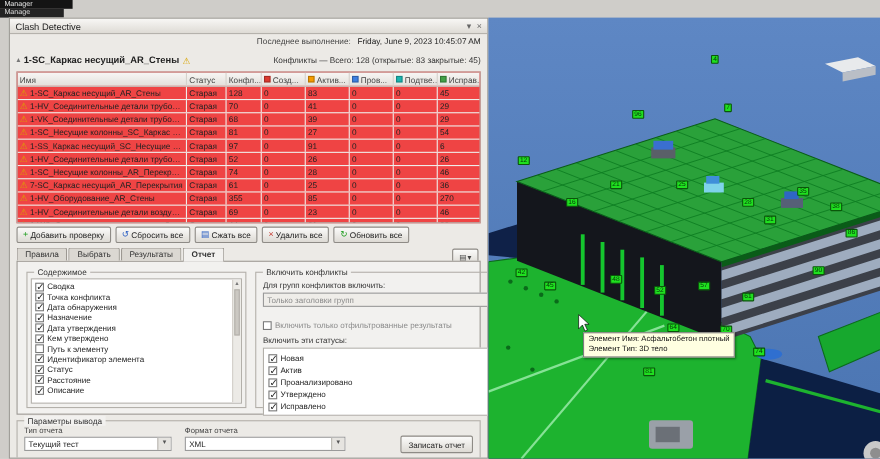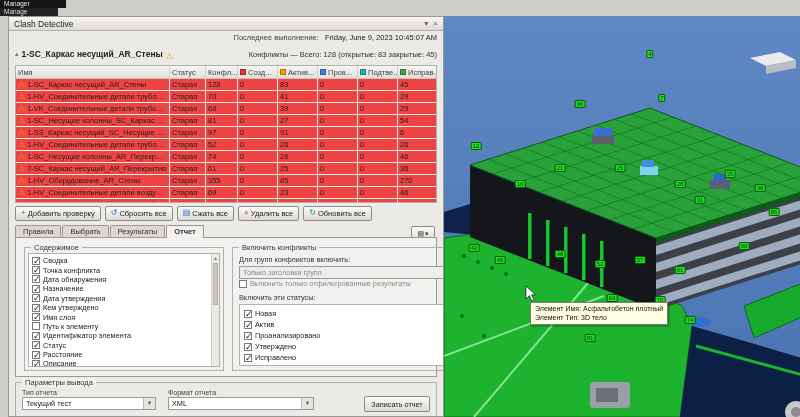--- a/index.html
+++ b/index.html
@@ -80,21 +80,21 @@
   .chk { width:8px; height:8px; border:1px solid #7a7a7a; background:#fff; position:relative; flex:none; }
   .chk.checked::after { content:"✓"; position:absolute; left:0px; top:-2px; font-size:9px; color:#222; }
 
   .include-box { position:absolute; left:216px; top:9px; width:234px; height:124px; padding:7px 6px 0; }
   .small-label { font-size:7.3px; color:#333; margin-bottom:2px; }
   .combo { display:flex; align-items:center; justify-content:space-between; border:1px solid #9a9a9a;
     background:#fff; height:13px; font-size:7.3px; color:#222; padding-left:3px; }
   .combo.disabled { background:#efEDe9; color:#8a8a8a; background:#efede9; }
   .combo .arrow { width:12px; height:11px; background:#e6e4e0; border-left:1px solid #bab7b1;
     font-size:5.5px; color:#555; text-align:center; line-height:11px; flex:none; }
-  .filtered-row { margin-top:0; color:#8a8a8a; }
+  .filtered-row { margin-top:12px; color:#8a8a8a; }
   .statuses-label { margin-top:5px; }
   .statuses-box { background:#fff; border:1px solid #b3b0aa; margin-top:1px; padding:3px 4px; height:62px; }
   .statuses-box .chk-row { height:11px; }
 
   .out-box { margin:5px 6px 0; height:36px; padding:6px 6px 0; }
   .out-row { display:flex; gap:12px; align-items:flex-start; }
   .out-field label { display:block; font-size:7px; color:#444; margin-bottom:1px; }
   .out-field.f1 { width:134px; } .out-field.f2 { width:146px; }
   .write-btn { margin-left:auto; margin-top:7px; width:66px; height:16px;
     background:linear-gradient(#fbfbfa,#dddad4); border:1px solid #8e8b86; border-radius:2px;
@@ -426,24 +426,20 @@
             <div class="chk-row">
               <span class="chk checked"></span>
               <span>Дата утверждения</span>
             </div>
 
             <div class="chk-row">
               <span class="chk checked"></span>
               <span>Кем утверждено</span>
             </div>
 
-            <div class="chk-row">
-              <span class="chk checked"></span>
-              <span>Имя слоя</span>
-            </div>
 
             <div class="chk-row">
               <span class="chk"></span>
               <span>Путь к элементу</span>
             </div>
 
             <div class="chk-row">
               <span class="chk checked"></span>
               <span>Идентификатор элемента</span>
             </div>

